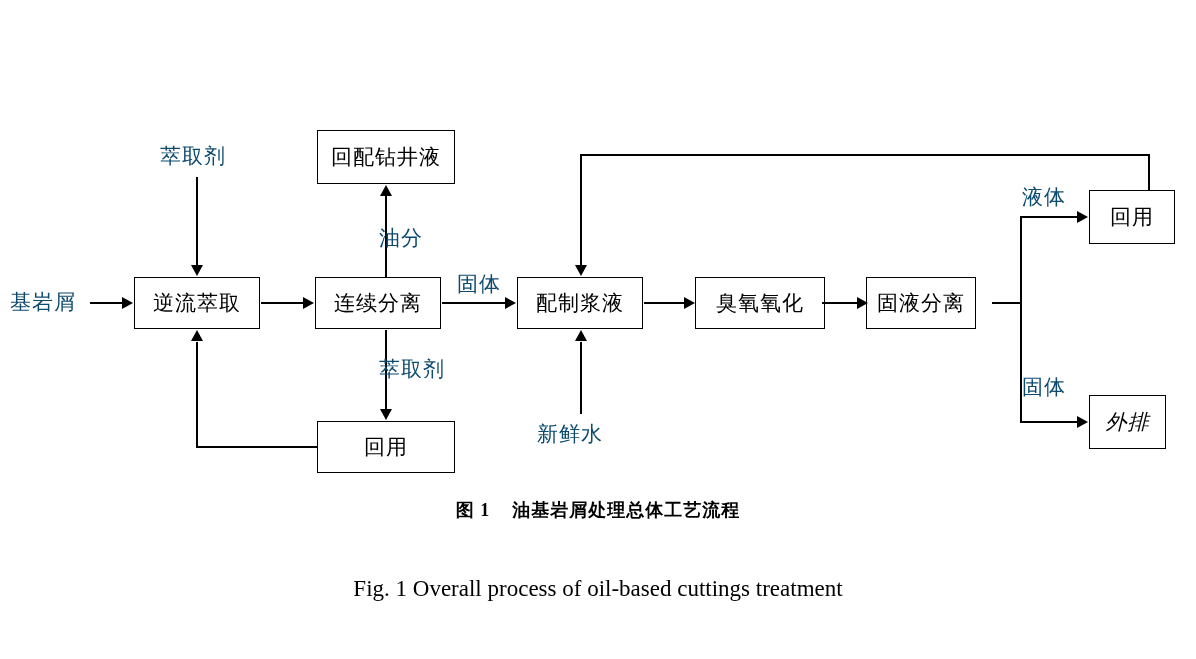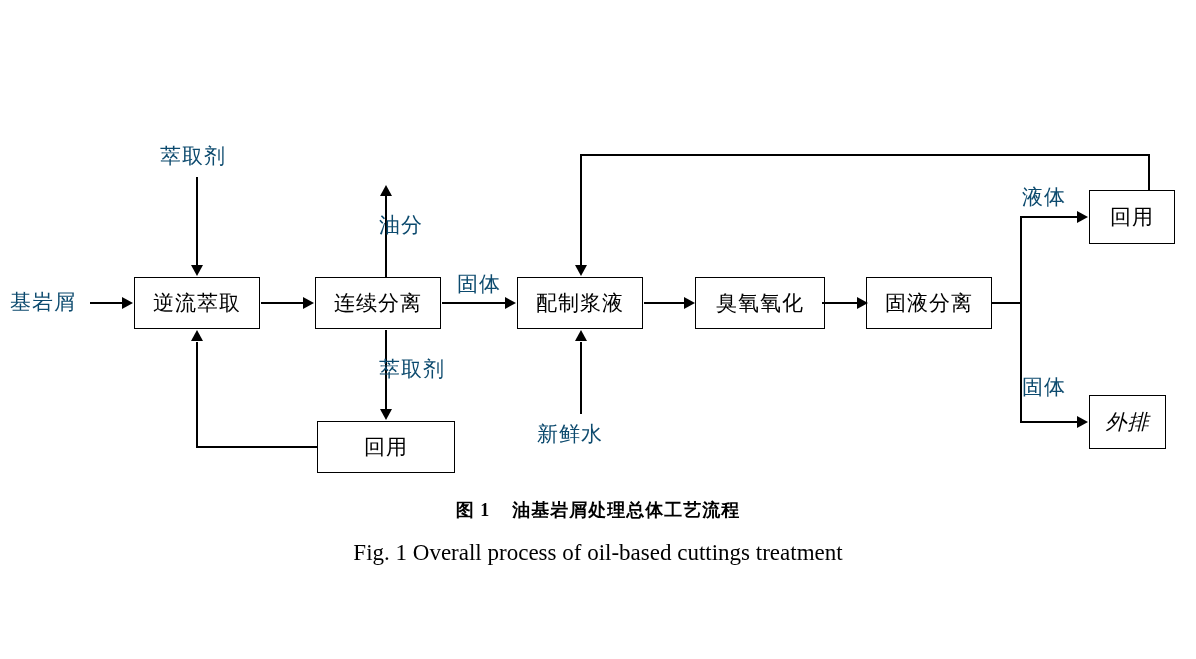--- a/index.html
+++ b/index.html
@@ -89,34 +89,37 @@
 <div id="stage">
 
   <div class="box" style="left:134px; top:277px; width:126px; height:52px;">
     <span>逆流萃取</span>
   </div>
 
   <div class="box" style="left:315px; top:277px; width:126px; height:52px;">
     <span>连续分离</span>
   </div>
 
+  <div class="box" style="left:317px; top:130px; width:138px; height:54px;">
+    <span>回配钻井液</span>
+  </div>
 
   <div class="box" style="left:317px; top:421px; width:138px; height:52px;">
     <span>回用</span>
   </div>
 
   <div class="box" style="left:517px; top:277px; width:126px; height:52px;">
     <span>配制浆液</span>
   </div>
 
   <div class="box" style="left:695px; top:277px; width:130px; height:52px;">
     <span>臭氧氧化</span>
   </div>
 
-  <div class="box" style="left:866px; top:277px; width:126px; height:52px;">
+  <div class="box" style="left:866px; top:277px; width:110px; height:52px;">
     <span>固液分离</span>
   </div>
 
   <div class="box" style="left:1089px; top:190px; width:86px; height:54px;">
     <span>回用</span>
   </div>
 
   <div class="box" style="left:1089px; top:395px; width:77px; height:54px;font-style:italic;">
     <span>外排</span>
   </div>
@@ -161,25 +164,25 @@
   <div class="line hline" style="left:1020px; top:421px; width:58px;"></div>
   <div class="arrow arrow-right" style="left:1077px; top:416px;"></div>
 
   <div class="line vline" style="left:1148px; top:154px; height:37px;"></div>
   <div class="line hline" style="left:580px; top:154px; width:570px;"></div>
   <div class="line vline" style="left:580px; top:154px; height:112px;"></div>
   <div class="arrow arrow-down" style="left:575px; top:265px;"></div>
 
   <div class="label" style="left:10px; top:288px;">基岩屑</div>
   <div class="label" style="left:160px; top:142px;">萃取剂</div>
-  <div class="label" style="left:379px; top:211px;text-align:right;">油分</div>
+  <div class="label" style="left:379px; top:224px;text-align:right;">油分</div>
   <div class="label" style="left:379px; top:355px;">萃取剂</div>
   <div class="label" style="left:457px; top:270px;">固体</div>
   <div class="label" style="left:537px; top:420px;">新鲜水</div>
   <div class="label" style="left:1022px; top:183px;">液体</div>
   <div class="label" style="left:1022px; top:373px;">固体</div>
 
   <div class="caption-cn" style="top:498px;">
     <span>图 1</span><span class="gap"></span><span>油基岩屑处理总体工艺流程</span>
   </div>
-  <div class="caption-en" style="top:540px;">Fig. 1    Overall process of oil-based cuttings treatment</div>
+  <div class="caption-en" style="top:576px;">Fig. 1    Overall process of oil-based cuttings treatment</div>
 
 </div>
 
 </body></html>

